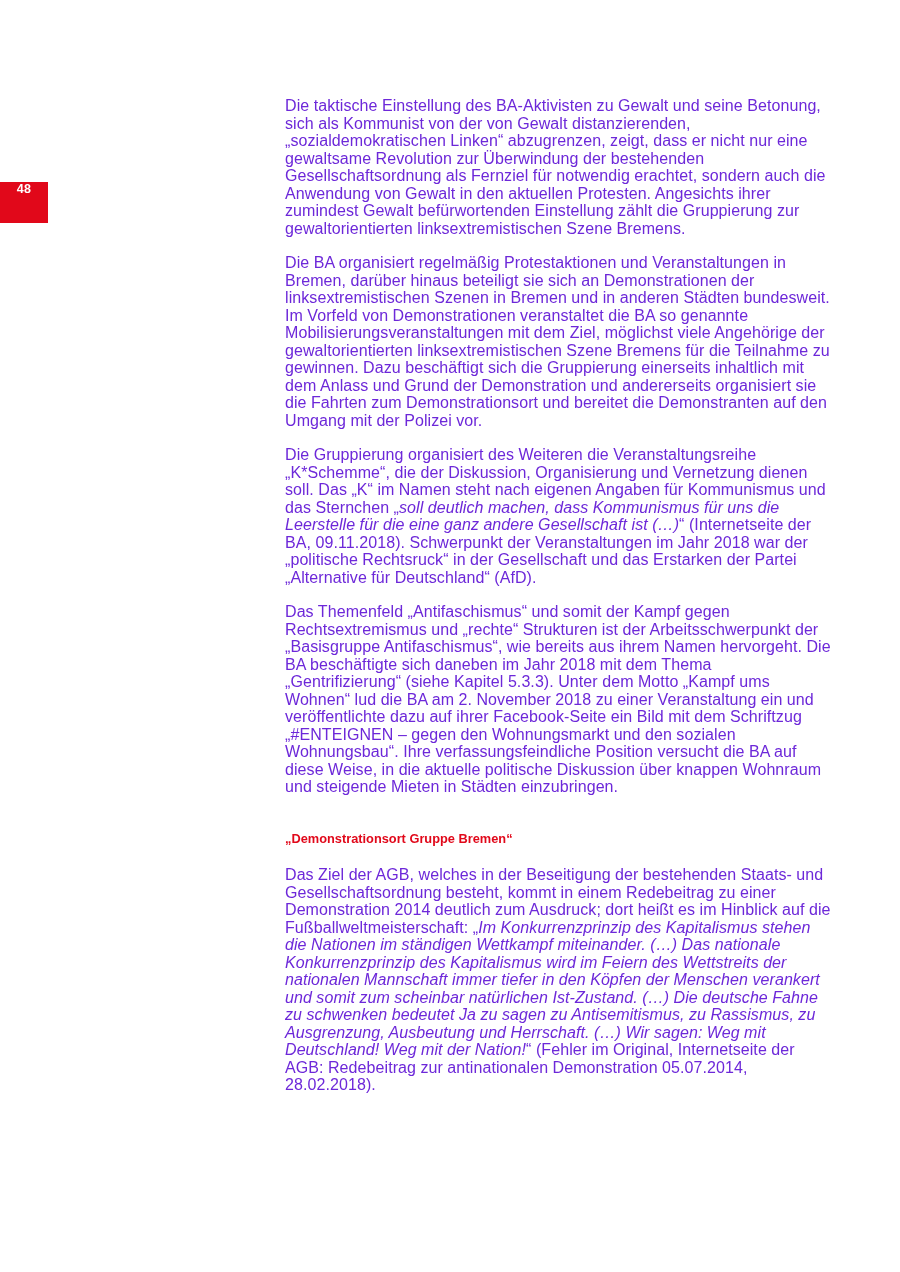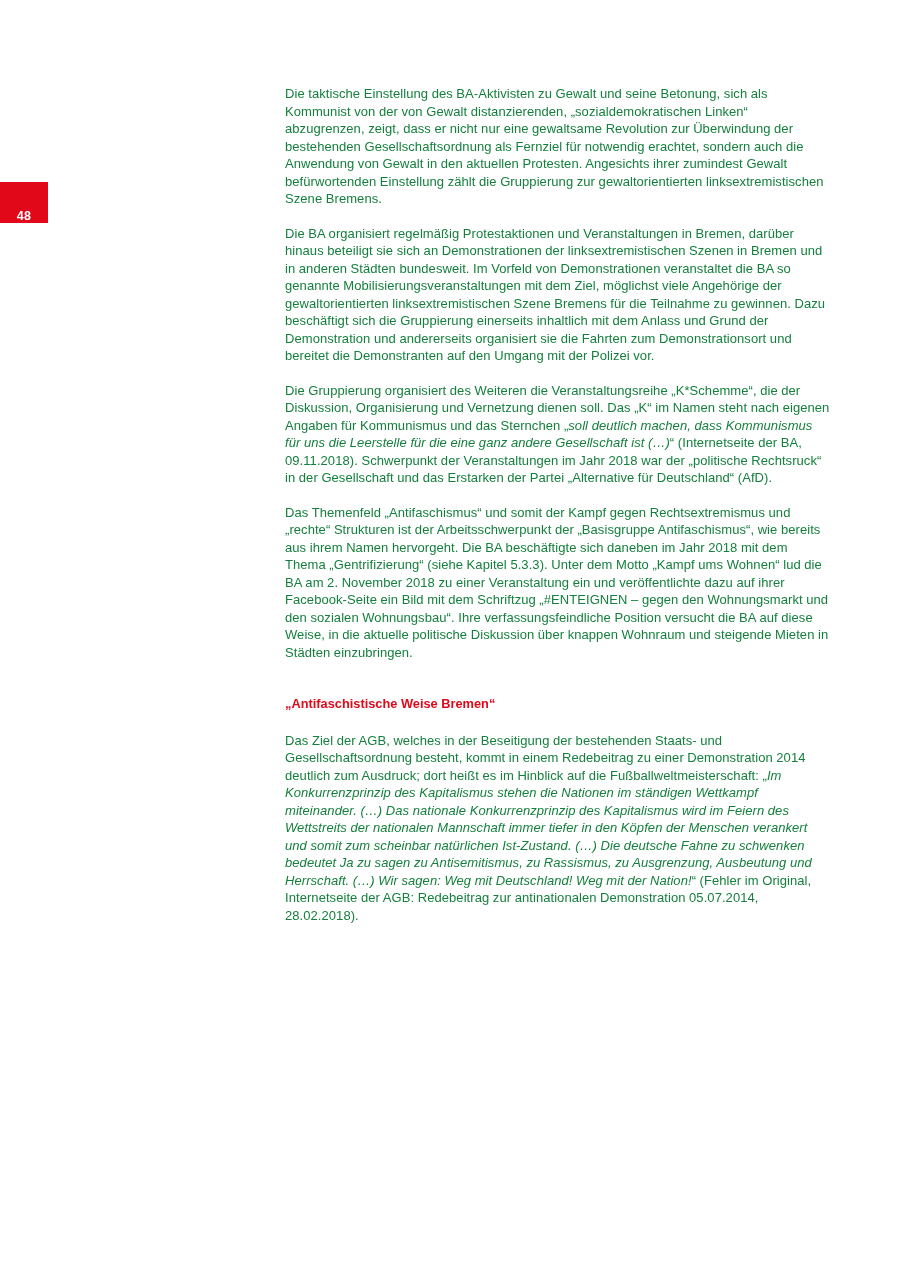--- a/index.html
+++ b/index.html
@@ -21,38 +21,38 @@
     position: absolute;
     left: 0;
     top: 182px;
     width: 48px;
     height: 41px;
     background: #e1081a;
     color: #ffffff;
     font-size: 12.5px;
     font-weight: bold;
     display: flex;
-    align-items: flex-end;
+    align-items: flex-start;
     justify-content: center;
     letter-spacing: 0.2px;
   }
 
   
   .content {
     position: absolute;
     left: 285px;
     top: 85px;
     width: 546px;
   }
 
   .para {
-    font-size: 13px;
+    font-size: 16px;
     line-height: 17.5px;
-    color: #15803d;
-    margin: 0 0 17px 0;
+    color: #6d28d9;
+    margin: 12px 0 17px 0;
     text-align: left;
     word-spacing: -0.1px;
     letter-spacing: 0.005em;
   }
 
   .para em,
   .para .ital {
     font-style: italic;
   }
 
@@ -77,17 +77,17 @@
 
 <div class="content">
 
   <p class="para"><span>Die taktische Einstellung des BA-Aktivisten zu Gewalt und seine Betonung, sich als Kommunist von der von Gewalt distanzierenden, „sozialdemokratischen Linken“ abzugrenzen, zeigt, dass er nicht nur eine gewaltsame Revolution zur Überwindung der bestehenden Gesellschaftsordnung als Fernziel für notwendig erachtet, sondern auch die Anwendung von Gewalt in den aktuellen Protesten. Angesichts ihrer zumindest Gewalt befürwortenden Einstellung zählt die Gruppierung zur gewaltorientierten linksextremistischen Szene Bremens.</span></p>
   <p class="para"><span>Die BA organisiert regelmäßig Protestaktionen und Veranstaltungen in Bremen, darüber hinaus beteiligt sie sich an Demonstrationen der linksextremistischen Szenen in Bremen und in anderen Städten bundesweit. Im Vorfeld von Demonstrationen veranstaltet die BA so genannte Mobilisierungsveranstaltungen mit dem Ziel, möglichst viele Angehörige der gewaltorientierten linksextremistischen Szene Bremens für die Teilnahme zu gewinnen. Dazu beschäftigt sich die Gruppierung einerseits inhaltlich mit dem Anlass und Grund der Demonstration und andererseits organisiert sie die Fahrten zum Demonstrationsort und bereitet die Demonstranten auf den Umgang mit der Polizei vor.</span></p>
   <p class="para"><span>Die Gruppierung organisiert des Weiteren die Veranstaltungsreihe „K*Schemme“, die der Diskussion, Organisierung und Vernetzung dienen soll. Das „K“ im Namen steht nach eigenen Angaben für Kommunismus und das Sternchen „</span><span class="ital">soll deutlich machen, dass Kommunismus für uns die Leerstelle für die eine ganz andere Gesellschaft ist (…)</span><span>“ (Internetseite der BA, 09.11.2018). Schwerpunkt der Veranstaltungen im Jahr 2018 war der „politische Rechtsruck“ in der Gesellschaft und das Erstarken der Partei „Alternative für Deutschland“ (AfD).</span></p>
   <p class="para"><span>Das Themenfeld „Antifaschismus“ und somit der Kampf gegen Rechtsextremismus und „rechte“ Strukturen ist der Arbeitsschwerpunkt der „Basisgruppe Antifaschismus“, wie bereits aus ihrem Namen hervorgeht. Die BA beschäftigte sich daneben im Jahr 2018 mit dem Thema „Gentrifizierung“ (siehe Kapitel 5.3.3). Unter dem Motto „Kampf ums Wohnen“ lud die BA am 2. November 2018 zu einer Veranstaltung ein und veröffentlichte dazu auf ihrer Facebook-Seite ein Bild mit dem Schriftzug „#ENTEIGNEN – gegen den Wohnungsmarkt und den sozialen Wohnungsbau“. Ihre verfassungsfeindliche Position versucht die BA auf diese Weise, in die aktuelle politische Diskussion über knappen Wohnraum und steigende Mieten in Städten einzubringen.</span></p>
 
   <div class="spacer-before-heading"></div>
 
-  <h2 class="section-heading">„Antifaschistische Weise Bremen“</h2>
+  <h2 class="section-heading">„Demonstrationsort Gruppe Bremen“</h2>
 
   <p class="para"><span>Das Ziel der AGB, welches in der Beseitigung der bestehenden Staats- und Gesellschaftsordnung besteht, kommt in einem Redebeitrag zu einer Demonstration 2014 deutlich zum Ausdruck; dort heißt es im Hinblick auf die Fußballweltmeisterschaft: „</span><span class="ital">Im Konkurrenzprinzip des Kapitalismus stehen die Nationen im ständigen Wettkampf miteinander. (…) Das nationale Konkurrenzprinzip des Kapitalismus wird im Feiern des Wettstreits der nationalen Mannschaft immer tiefer in den Köpfen der Menschen verankert und somit zum scheinbar natürlichen Ist-Zustand. (…) Die deutsche Fahne zu schwenken bedeutet Ja zu sagen zu Antisemitismus, zu Rassismus, zu Ausgrenzung, Ausbeutung und Herrschaft. (…) Wir sagen: Weg mit Deutschland! Weg mit der Nation!</span><span>“ (Fehler im Original, Internetseite der AGB: Redebeitrag zur antinationalen Demonstration 05.07.2014, 28.02.2018).</span></p>
 
 </div>
 
 </body></html>

